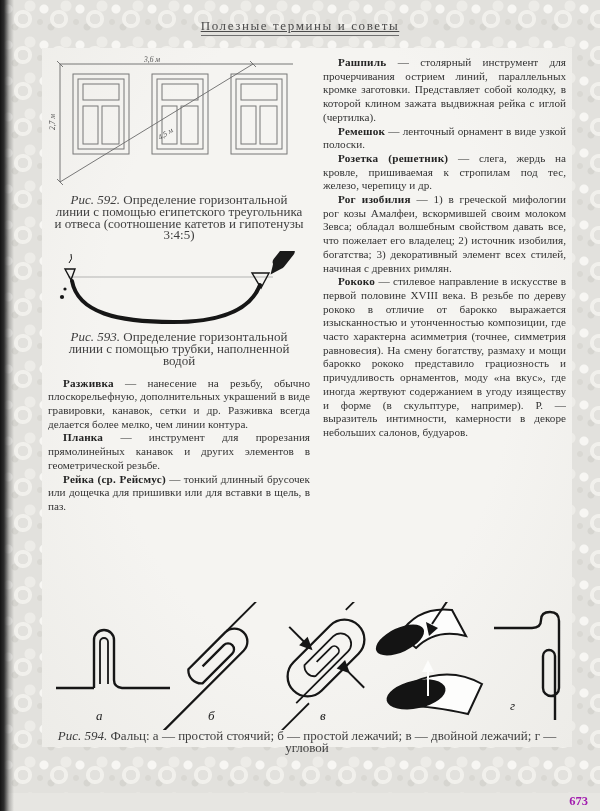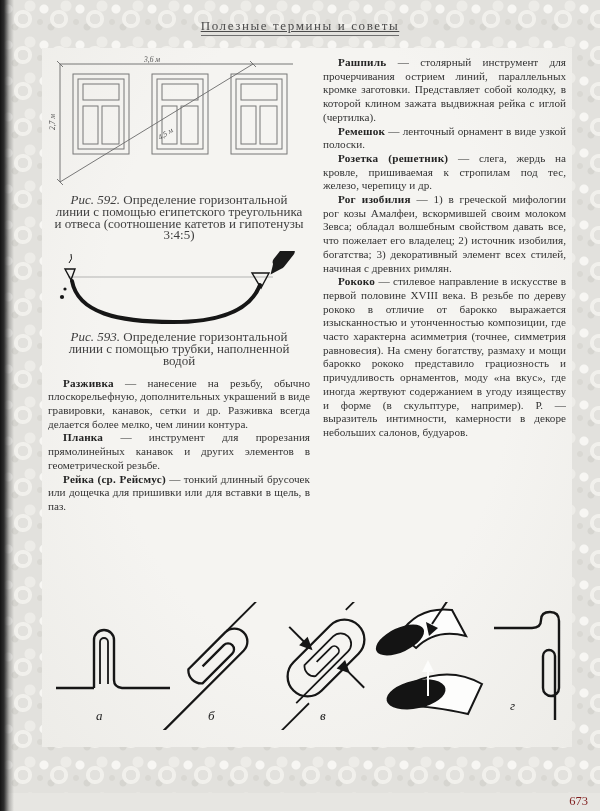--- a/index.html
+++ b/index.html
@@ -14,21 +14,21 @@
       radial-gradient(circle at 23px 19px, rgba(0,0,0,0) 0 5px, #f1f0ec 5.5px 8.5px, rgba(0,0,0,0) 9.5px),
       radial-gradient(circle at 15px 27px, #d6d5d0 0 3px, rgba(0,0,0,0) 4px),
       radial-gradient(circle at 30px 6px,  #edece8 0 5px, rgba(0,0,0,0) 6px),
       radial-gradient(circle at 4px 22px,  #d9d8d3 0 2.5px, rgba(0,0,0,0) 3.5px);
     background-size:36px 36px;}
   .content{position:absolute;left:42px;right:28px;top:48px;bottom:64px;
     background:radial-gradient(ellipse at 50% 42%, #f5f4f1 55%, #edece8 100%);
     padding:8px 6px 0 6px;box-sizing:border-box;}
   .spine{position:absolute;left:0;top:0;bottom:0;width:14px;z-index:6;
     background:linear-gradient(to right,#141414 0,#2e2e2e 28%,rgba(110,110,108,.45) 65%,rgba(110,110,108,0) 100%);}
-  .page-num{position:absolute;right:12px;bottom:2px;font-weight:normal;font-size:12.5px;color:#7f1d1d;z-index:7;}
+  .page-num{position:absolute;right:12px;bottom:2px;font-weight:bold;font-size:12.5px;color:#a21caf;z-index:7;}
 
   .page-title{position:absolute;top:16px;left:0;right:0;text-align:center;z-index:3;}
   .page-title span{display:inline-block;font-size:13px;letter-spacing:1.6px;color:#4b4b4b;
     padding-bottom:1px;border-bottom:1px solid #6f6f6f;text-decoration:underline;}
 
   .columns{display:flex;height:546px;overflow:hidden;}
   .col-left{width:262px;flex:none;}
   .col-right{flex:1;margin-left:13px;}
 
   .entry{margin:0;text-indent:15px;text-align:justify;font-size:11.2px;line-height:13.7px;color:#343434;}
@@ -161,16 +161,17 @@
           <path d="M10,2 L10,-26" stroke="#fdfdfc" stroke-width="2" fill="none"></path>
           <polygon points="4,-22 16,-22 10,-34" fill="#fdfdfc"></polygon>
         </g>
       </g>
 
       <g class="ink" stroke-width="2.4">
         <path d="M446,26 H484 Q493,26 493,18 Q493,10 502,10 Q511,10 511,19 V86 A8,8 0 0 1 495,86 V54 A6,6 0 0 1 507,54 V118"></path>
       </g>
       <text class="seam-label" x="462" y="108">г</text>
     </svg>
+    <p class="fig-caption cap594"><span class="fig-label">Рис. 594.</span> <span>Фальц: а — простой стоячий; б — простой лежачий; в — двойной лежачий; г — угловой</span></p>
   </div>
 
   <div class="page-num">673</div>
 </div>
 
 </body></html>

